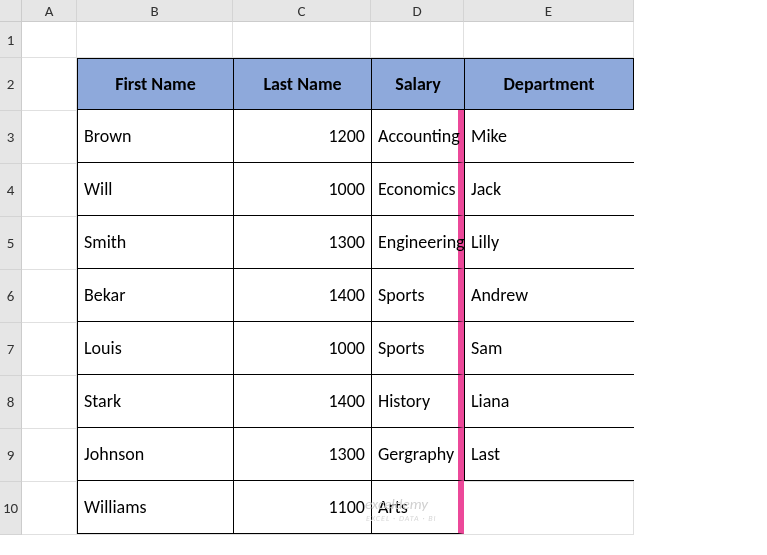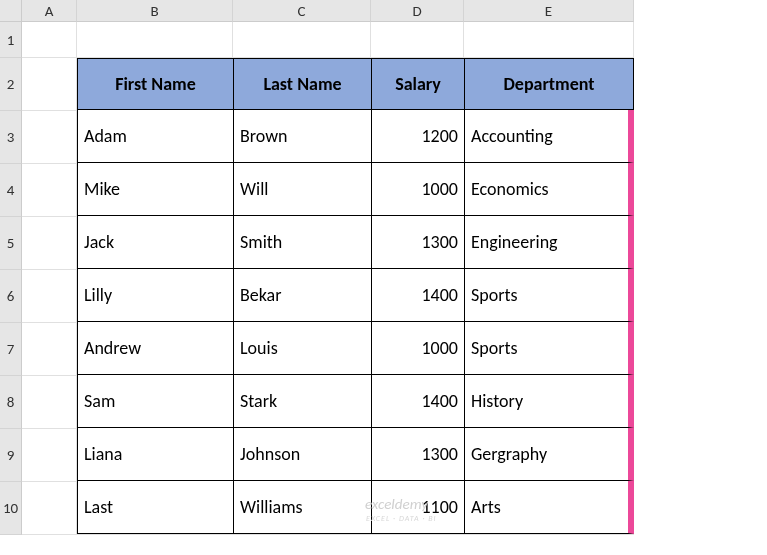--- a/index.html
+++ b/index.html
@@ -196,21 +196,20 @@
   <div class="cell"></div>
 </div>
 
 <div class="data-area">
   <div class="data-table">
     <div class="table-header">First Name</div>
     <div class="table-header">Last Name</div>
     <div class="table-header">Salary</div>
     <div class="table-header" style="border-right:1px solid #000000">Department</div>
 
-    <div class="table-cell">Adam</div>
     <div class="table-cell">Brown</div>
     <div class="table-cell num">1200</div>
     <div class="table-cell last-col">Accounting</div>
 
     <div class="table-cell">Mike</div>
     <div class="table-cell">Will</div>
     <div class="table-cell num">1000</div>
     <div class="table-cell last-col">Economics</div>
 
     <div class="table-cell">Jack</div>

